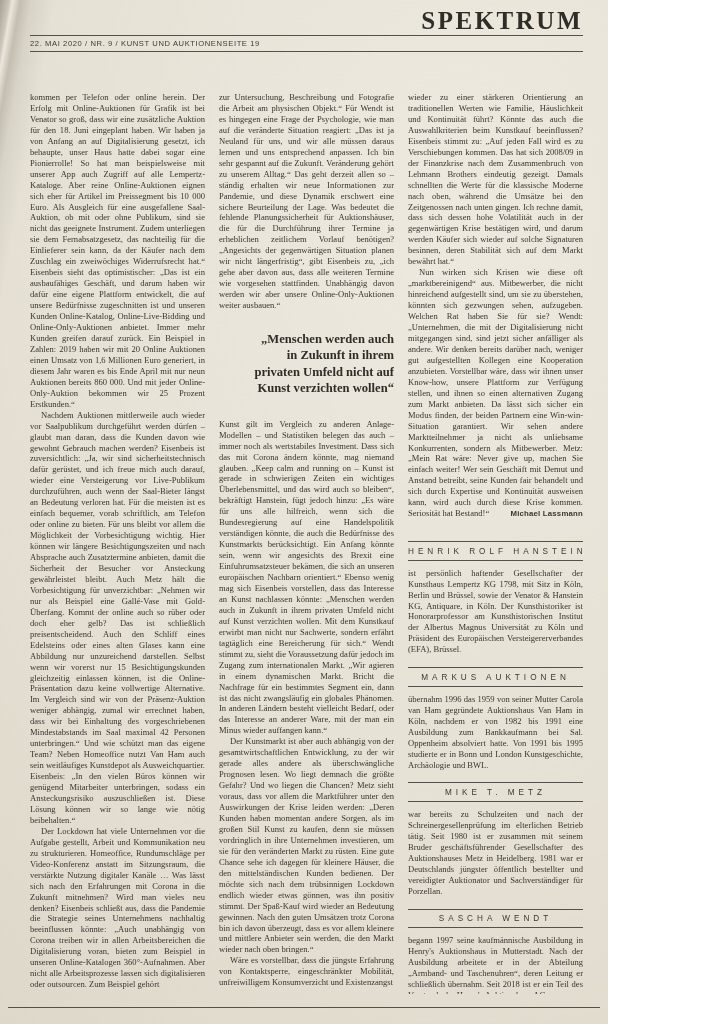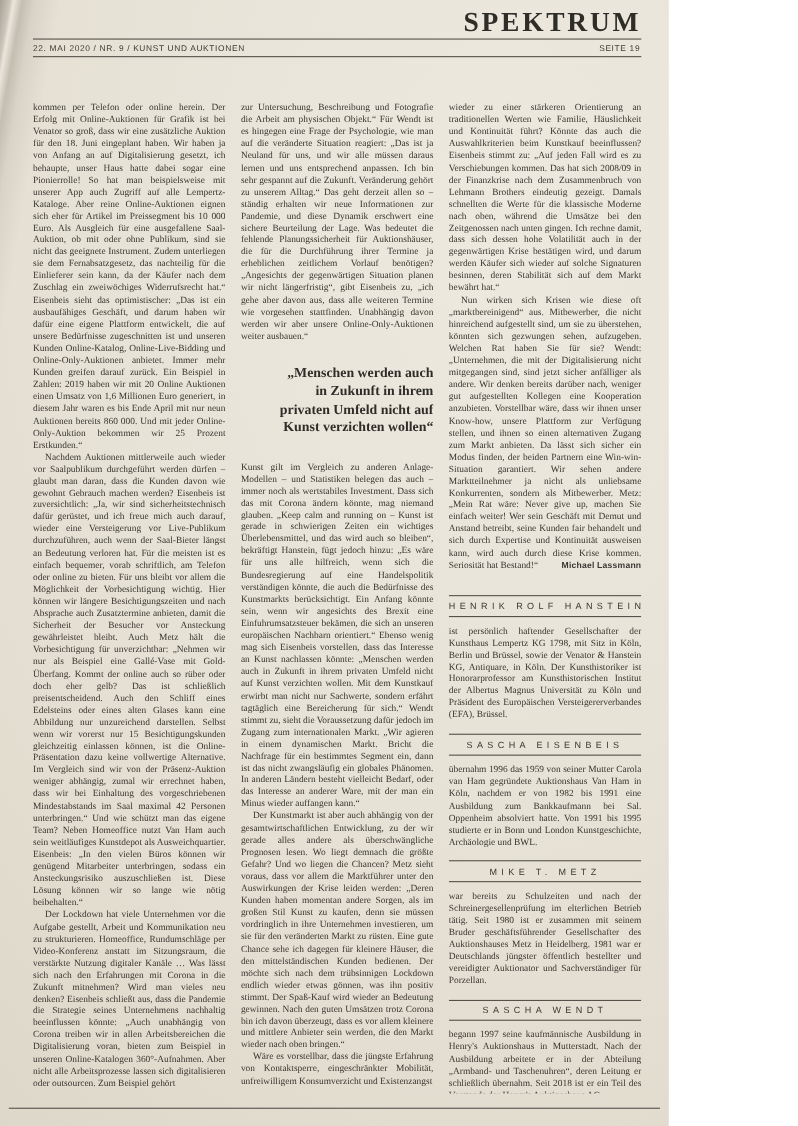--- a/index.html
+++ b/index.html
@@ -25,21 +25,21 @@
     font-family: "Liberation Serif", serif;
     font-size: 25px; font-weight: 700;
     letter-spacing: 2.5px;
     color: #2f2d28;
     padding-top: 8px;
     line-height: 26px;
   }
   .rule { border: 0; border-top: 1.2px solid #55514a; height: 0; }
   .rule-1 { margin-top: 1px; }
   .kicker-row {
-    display: flex; justify-content: space-between; align-items: center;
+    display: flex; align-items: center;
     font-family: "Liberation Sans", sans-serif;
     font-size: 7.6px; letter-spacing: 0.6px;
     color: #3c3a34;
     padding: 3px 1px 3px 0;
   }
   .rule-2 { margin-bottom: 0; }
 
   
   .columns {
     display: flex; gap: 14px;
@@ -133,21 +133,21 @@
       <div class="col">
         <p>wieder zu einer stärkeren Orientierung an traditionellen Werten wie Familie, Häuslichkeit und Kontinuität führt? Könnte das auch die Auswahlkriterien beim Kunstkauf beeinflussen? Eisenbeis stimmt zu: „Auf jeden Fall wird es zu Verschiebungen kommen. Das hat sich 2008/09 in der Finanzkrise nach dem Zusammenbruch von Lehmann Brothers eindeutig gezeigt. Damals schnellten die Werte für die klassische Moderne nach oben, während die Umsätze bei den Zeitgenossen nach unten gingen. Ich rechne damit, dass sich dessen hohe Volatilität auch in der gegenwärtigen Krise bestätigen wird, und darum werden Käufer sich wieder auf solche Signaturen besinnen, deren Stabilität sich auf dem Markt bewährt hat.“</p>
         <p class="indent">
           <span>Nun wirken sich Krisen wie diese oft „marktbereinigend“ aus. Mitbewerber, die nicht hinreichend aufgestellt sind, um sie zu überstehen, könnten sich gezwungen sehen, aufzugeben. Welchen Rat haben Sie für sie? Wendt: „Unternehmen, die mit der Digitalisierung nicht mitgegangen sind, sind jetzt sicher anfälliger als andere. Wir denken bereits darüber nach, weniger gut aufgestellten Kollegen eine Kooperation anzubieten. Vorstellbar wäre, dass wir ihnen unser Know-how, unsere Plattform zur Verfügung stellen, und ihnen so einen alternativen Zugang zum Markt anbieten. Da lässt sich sicher ein Modus finden, der beiden Partnern eine Win-win-Situation garantiert. Wir sehen andere Marktteilnehmer ja nicht als unliebsame Konkurrenten, sondern als Mitbewerber. Metz: „Mein Rat wäre: Never give up, machen Sie einfach weiter! Wer sein Geschäft mit Demut und Anstand betreibt, seine Kunden fair behandelt und sich durch Expertise und Kontinuität ausweisen kann, wird auch durch diese Krise kommen. Seriosität hat Bestand!“</span>
           <span class="attribution">Michael Lassmann</span>
         </p>
 
         <div class="bio-header first">HENRIK ROLF HANSTEIN</div>
         <p>ist persönlich haftender Gesellschafter der Kunsthaus Lempertz KG 1798, mit Sitz in Köln, Berlin und Brüssel, sowie der Venator &amp; Hanstein KG, Antiquare, in Köln. Der Kunsthistoriker ist Honorarprofessor am Kunsthistorischen Institut der Albertus Magnus Universität zu Köln und Präsident des Europäischen Versteigererverbandes (EFA), Brüssel.</p>
 
-        <div class="bio-header">SASCHA EISENBEIS</div>
+        <div class="bio-header">MARKUS AUKTIONEN</div>
         <p>übernahm 1996 das 1959 von seiner Mutter Carola van Ham gegründete Auktionshaus Van Ham in Köln, nachdem er von 1982 bis 1991 eine Ausbildung zum Bankkaufmann bei Sal. Oppenheim absolviert hatte. Von 1991 bis 1995 studierte er in Bonn und London Kunstgeschichte, Archäologie und BWL.</p>
 
         <div class="bio-header">MIKE T. METZ</div>
         <p>war bereits zu Schulzeiten und nach der Schreinergesellenprüfung im elterlichen Betrieb tätig. Seit 1980 ist er zusammen mit seinem Bruder geschäftsführender Gesellschafter des Auktionshauses Metz in Heidelberg. 1981 war er Deutschlands jüngster öffentlich bestellter und vereidigter Auktionator und Sachverständiger für Porzellan.</p>
 
         <div class="bio-header">SASCHA WENDT</div>
         <p>begann 1997 seine kaufmännische Ausbildung in Henry's Auktionshaus in Mutterstadt. Nach der Ausbildung arbeitete er in der Abteilung „Armband- und Taschenuhren“, deren Leitung er schließlich übernahm. Seit 2018 ist er ein Teil des Vorstands der Henry's Auktionshaus AG.</p>
       </div>
 
     </div>

